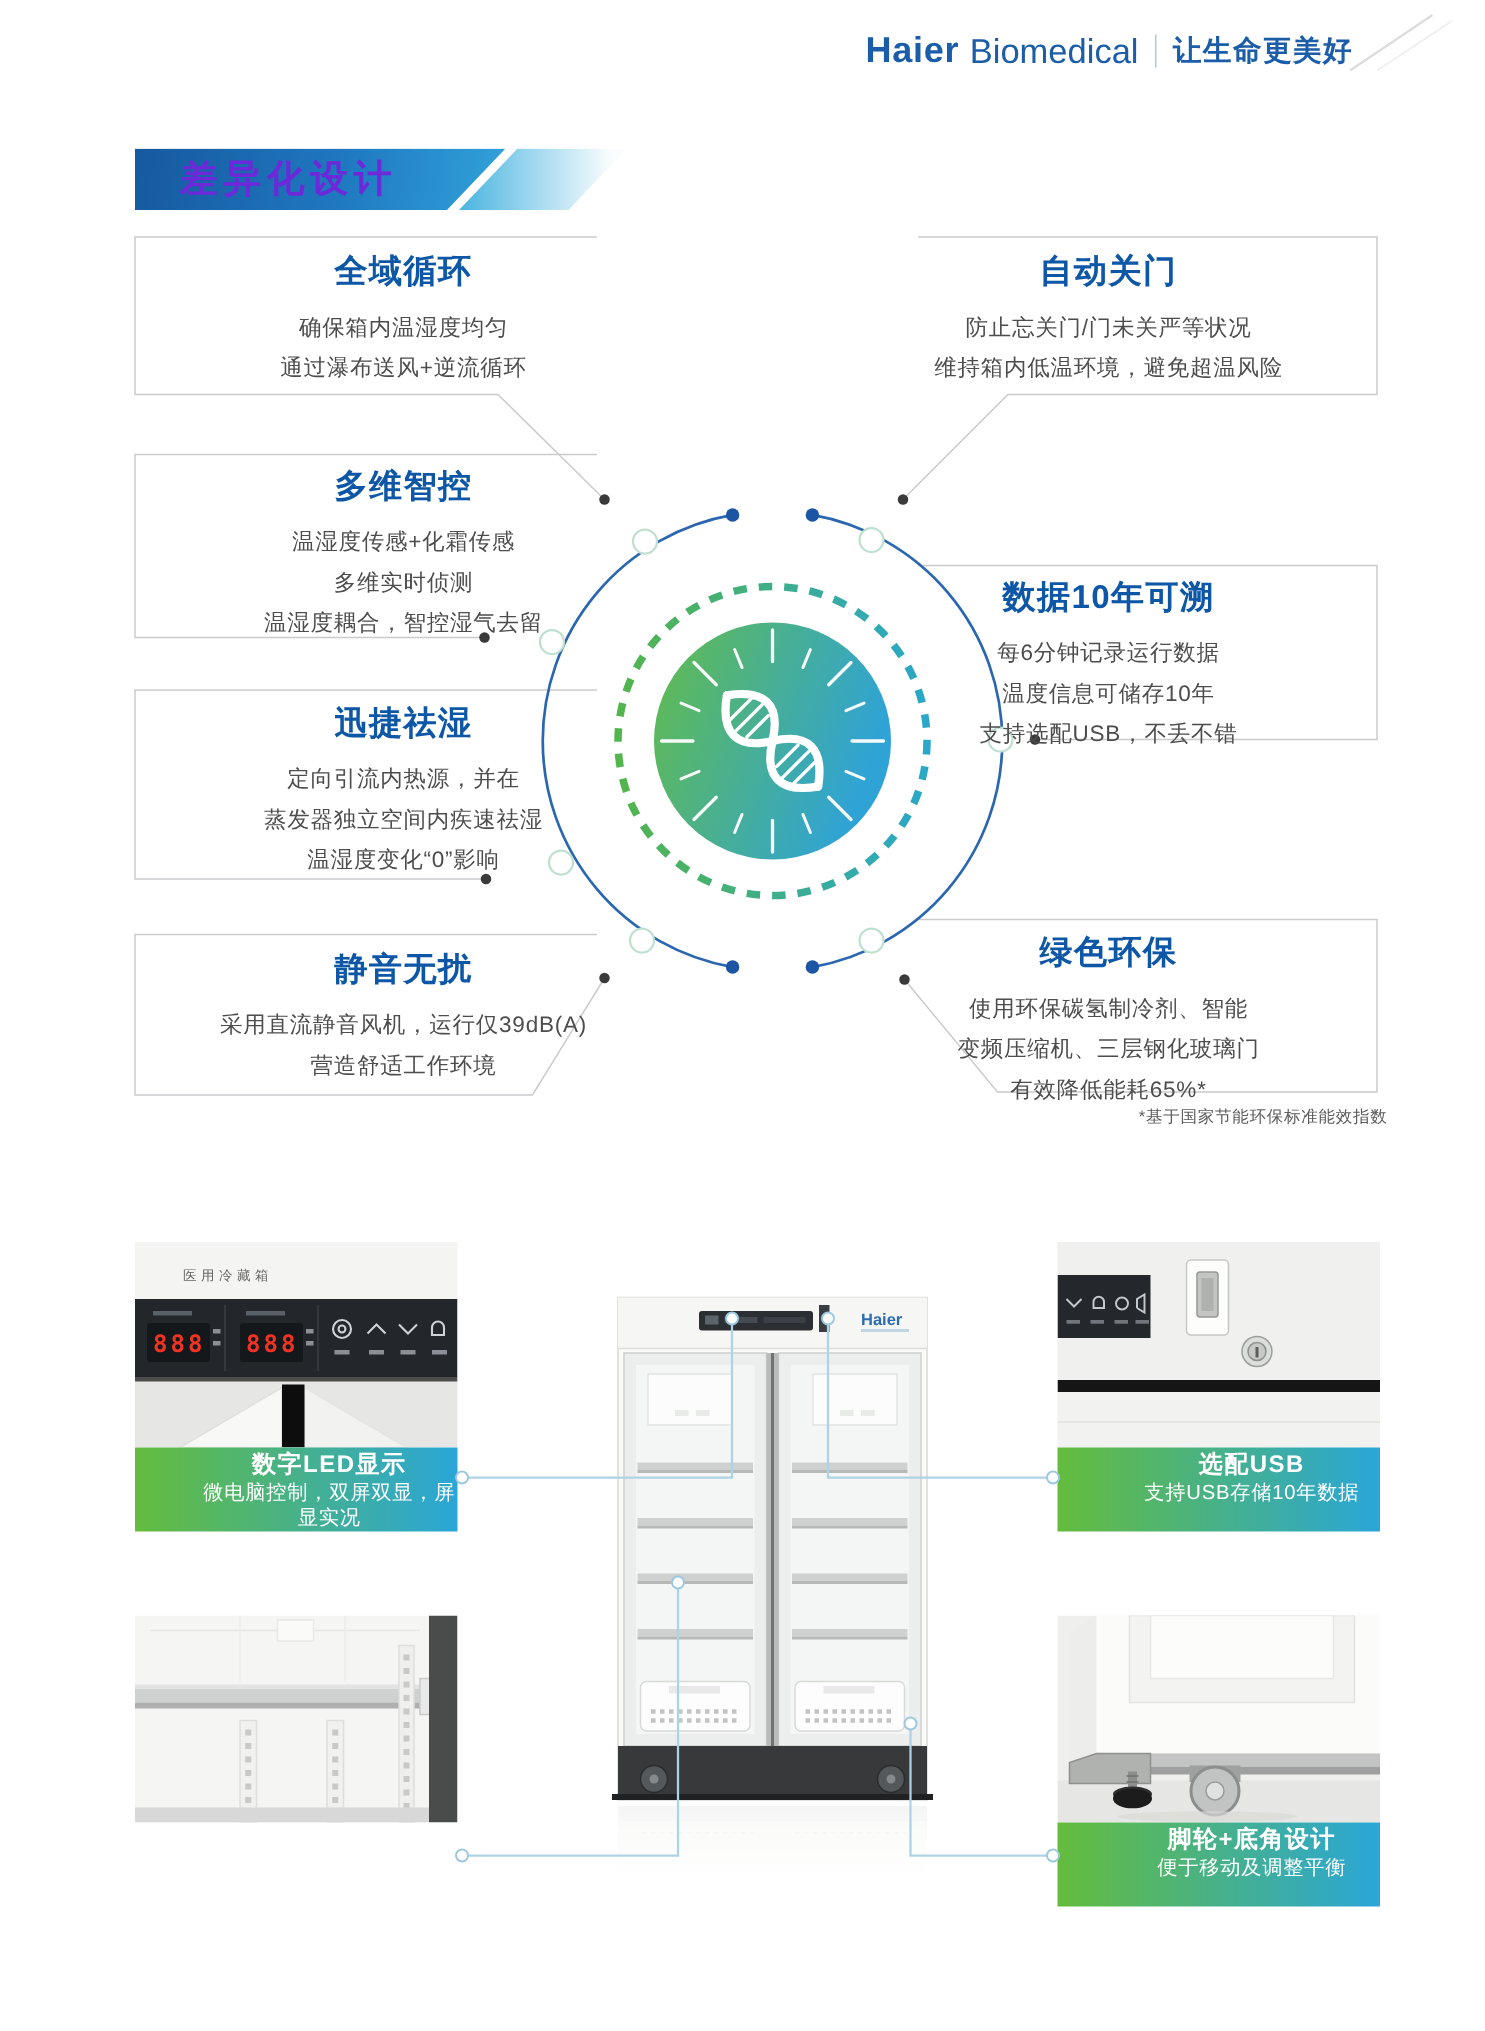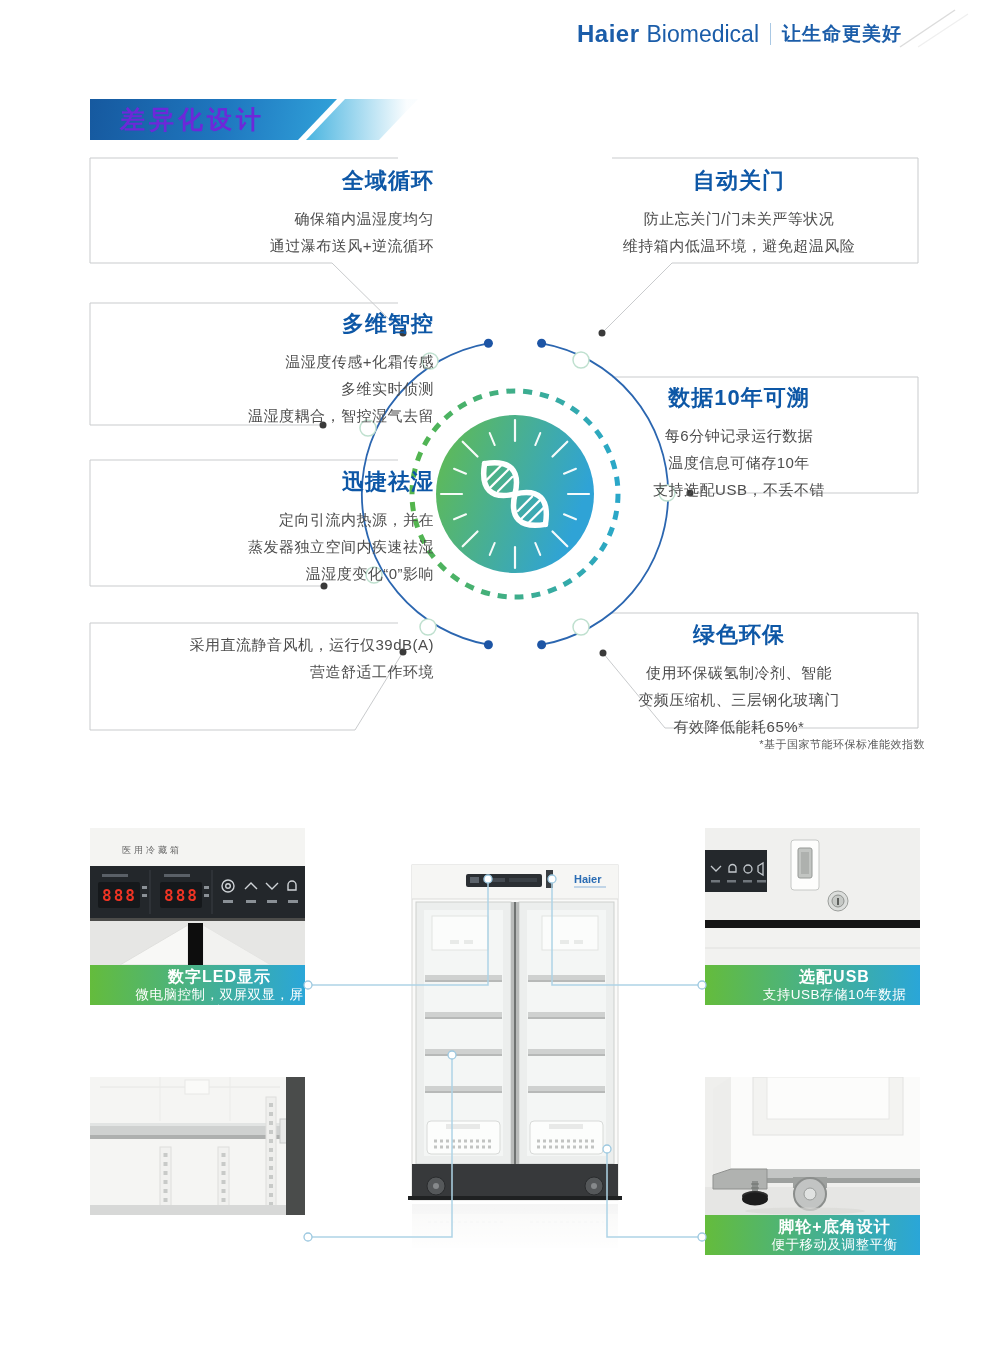--- a/index.html
+++ b/index.html
@@ -19,28 +19,28 @@
       background:linear-gradient(100deg,#16599f 0%,#1f78c0 55%,#31a3da 100%);
       clip-path:polygon(0 0,100% 0,calc(100% - 39px) 100%,0 100%);}
   .banner .tail{position:absolute;left:216px;top:0;width:112px;height:41px;
       background:linear-gradient(90deg,rgba(63,176,222,.95) 0%,rgba(219,240,250,.15) 90%);
       clip-path:polygon(39px 0,100% 0,calc(100% - 39px) 100%,0 100%);}
   .banner .txt{position:absolute;left:30px;top:0;line-height:41px;color:#6d28d9;
       font-size:25px;font-weight:600;letter-spacing:4px;}
 
   
   .feat{position:absolute;width:330px;}
-  .feat-left{left:104px;text-align:right;}
+  .feat-left{left:104px;text-align:center;}
   .feat-right{right:86px;text-align:center;}
   .feat-title{font-size:22px;font-weight:800;color:#0d57a6;letter-spacing:1px;margin-bottom:9px;}
   .feat-line{font-size:15px;color:#4d4d4d;line-height:27px;letter-spacing:.5px;}
   .footnote{position:absolute;top:737px;right:65px;font-size:11px;color:#5a5a5a;letter-spacing:.5px;}
 
   
-  .caption{position:absolute;width:215px;height:40px;color:#fff;text-align:center;
+  .caption{position:absolute;width:215px;height:56px;color:#fff;text-align:center;
       background:linear-gradient(90deg,#64bc3c 0%,#2aa6d8 100%);padding-top:2px;box-sizing:border-box;padding-left:44px;}
   .caption .t1{font-size:16px;font-weight:800;line-height:19px;letter-spacing:1px;}
   .caption .t2{font-size:13.5px;line-height:17px;letter-spacing:.5px;}
 
   .abs{position:absolute;}
   svg{display:block;}
   .noevt{pointer-events:none;}
 </style>
 </head>
 <body>
@@ -166,20 +166,21 @@
     <div class="feat-line">多维实时侦测</div>
     <div class="feat-line">温湿度耦合，智控湿气去留</div>
   </div>
   <div class="feat feat-left" style="top:467px">
     <div class="feat-title">迅捷祛湿</div>
     <div class="feat-line">定向引流内热源，并在</div>
     <div class="feat-line">蒸发器独立空间内疾速祛湿</div>
     <div class="feat-line">温湿度变化“0”影响</div>
   </div>
   <div class="feat feat-left" style="top:631px">
+    <div class="feat-title">静音无扰</div>
     <div class="feat-line">采用直流静音风机，运行仅39dB(A)</div>
     <div class="feat-line">营造舒适工作环境</div>
   </div>
 
   <div class="feat feat-right" style="top:166px">
     <div class="feat-title">自动关门</div>
     <div class="feat-line">防止忘关门/门未关严等状况</div>
     <div class="feat-line">维持箱内低温环境，避免超温风险</div>
   </div>
   <div class="feat feat-right" style="top:383px">

